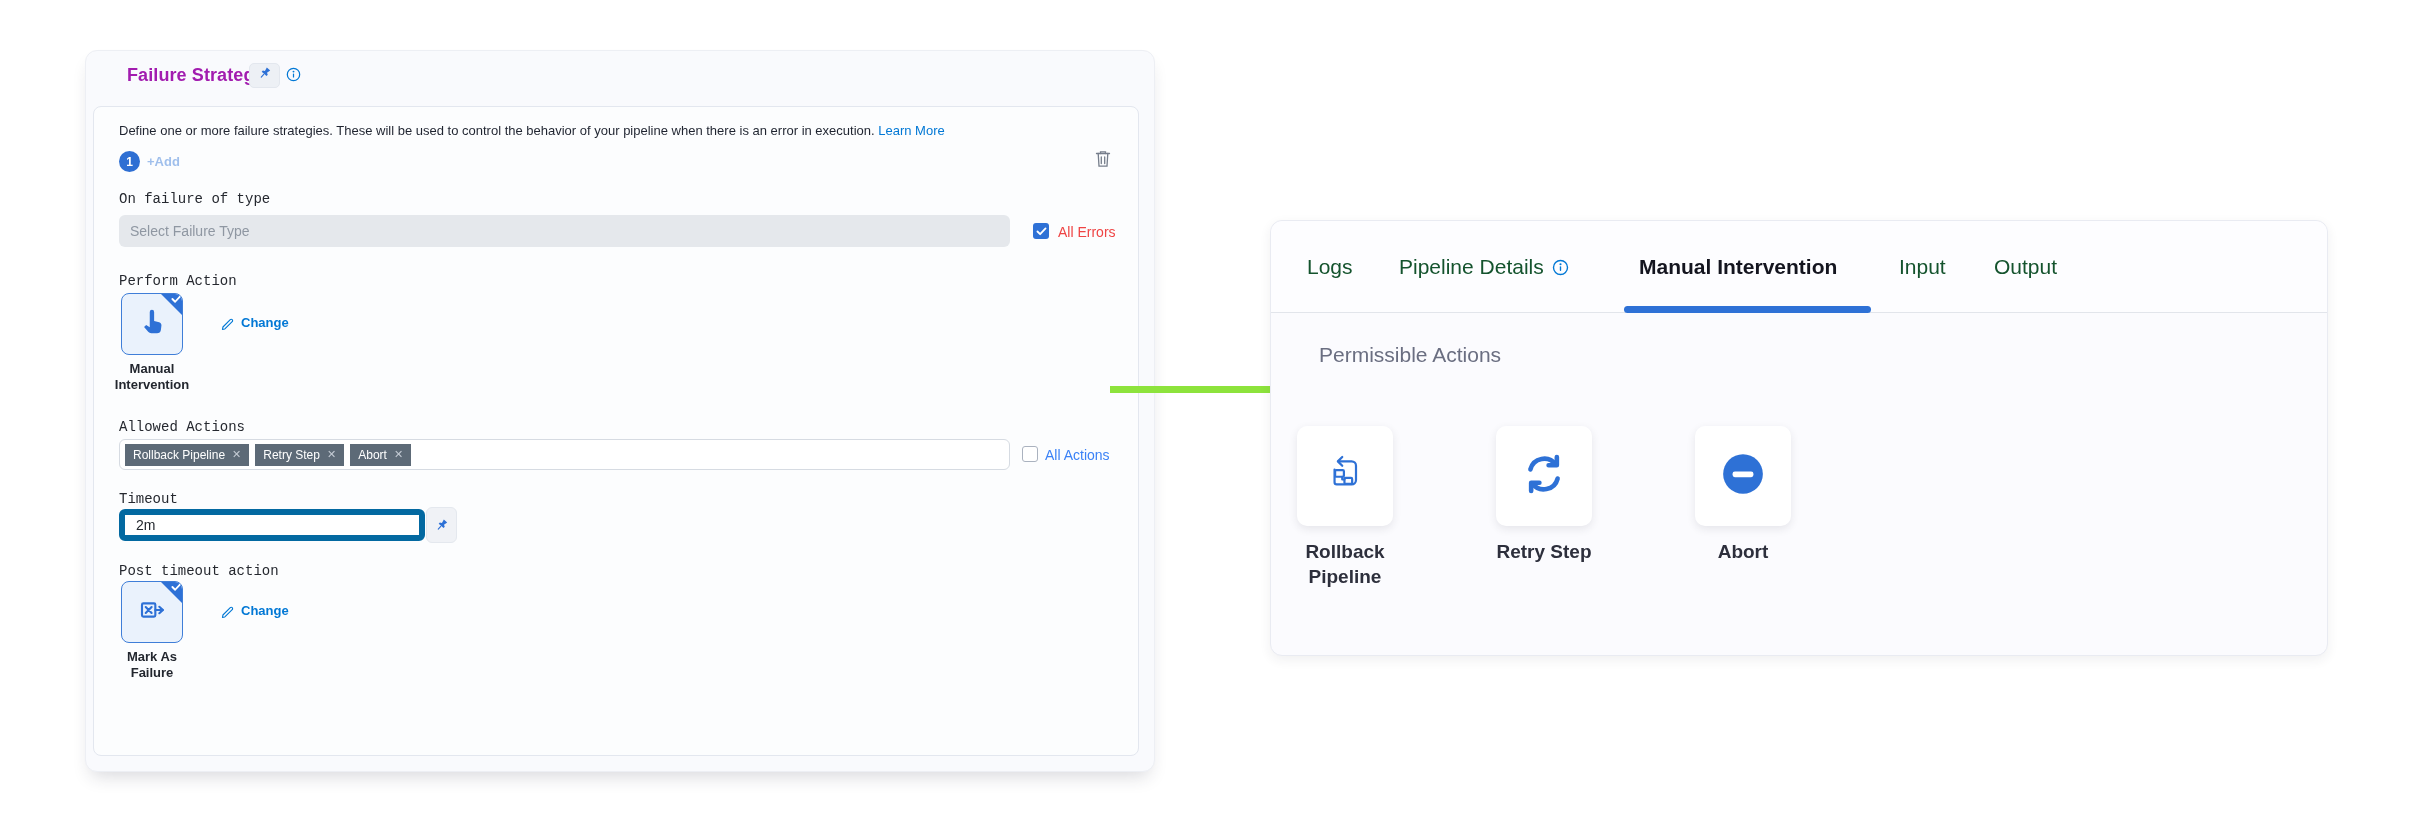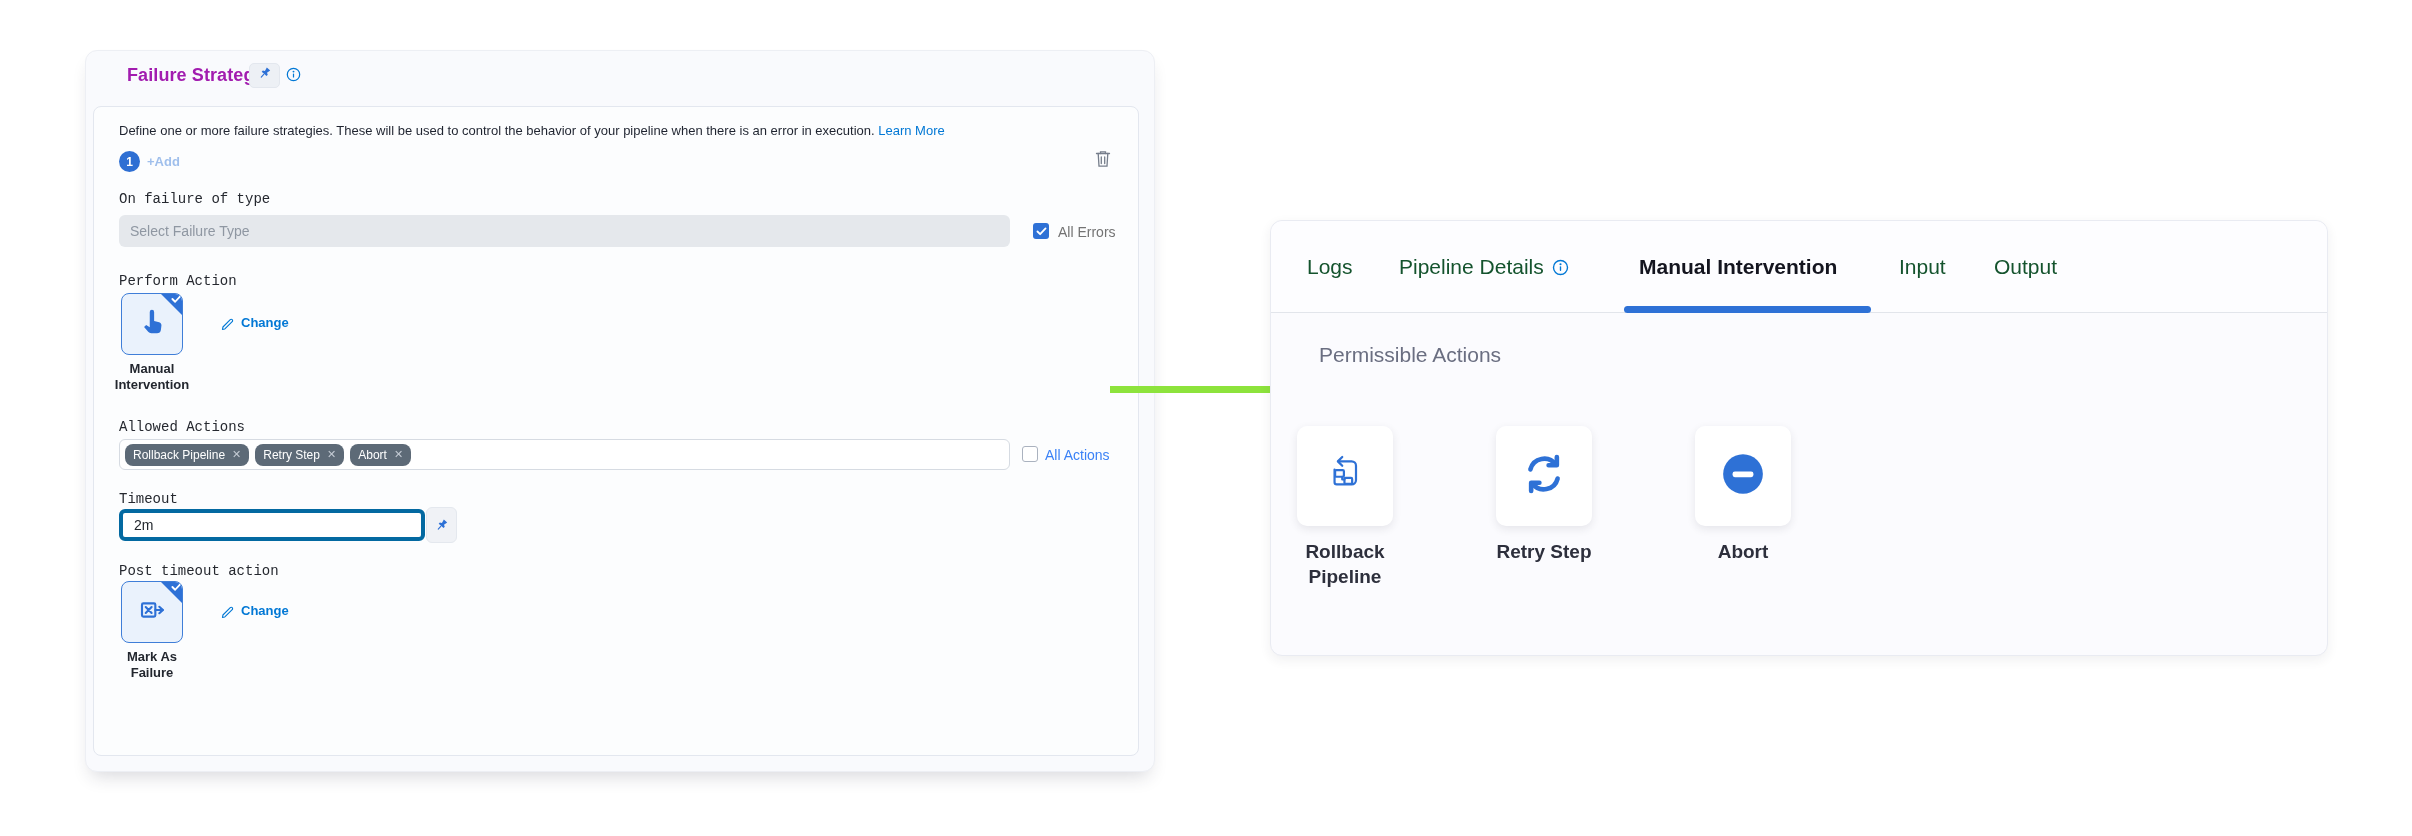--- a/index.html
+++ b/index.html
@@ -36,21 +36,21 @@
 
   .select-input { left:25px; top:108px; width:891px; height:32px; background:#E5E8EC;
                   border:none; border-radius:6px; font-size:14px; color:#8F97A2; padding:0 11px;
                   font-family:"Liberation Sans", sans-serif; }
   .select-input::placeholder { color:#8F97A2; opacity:1; }
 
   .cbx { width:16px; height:16px; border-radius:3px; }
   .cbx.checked { background:#2E71D6; display:flex; align-items:center; justify-content:center; }
   .cbx.unchecked { background:#fff; border:1.5px solid #AAB2BF; }
   .cbx-allerrors { left:939px; top:116px; }
-  .lbl-allerrors { left:964px; top:117px; font-size:14px; color:#737373;text-align:right; }
+  .lbl-allerrors { left:964px; top:117px; font-size:14px; color:#ef4444;text-align:right; }
   .cbx-allactions { left:928px; top:339px; }
   .lbl-allactions { left:951px; top:340px; font-size:14px; color:#3b82f6; }
 
   .action-card { width:62px; height:62px; border-radius:8px; background:#EAF2FC;
                  border:1.5px solid #3F7ED8; overflow:hidden; display:flex; align-items:center; justify-content:center; }
   .mi-card  { left:27px; top:186px; }
   .maf-card { left:27px; top:474px; }
   .card-corner { position:absolute; right:-1px; top:-1px; width:23px; height:23px; background:#2E71D6;
                  clip-path:polygon(0 0,100% 0,100% 100%); border-top-right-radius:6px; }
   .card-corner svg { position:absolute; right:1px; top:1px; }
@@ -59,26 +59,26 @@
   .maf-caption { left:6px; top:542px; }
 
   .change-link { display:flex; align-items:center; gap:6px; }
   .change-1 { left:127px; top:208px; }
   .change-2 { left:127px; top:496px; }
   .change-link span { font-size:13px; font-weight:600; color:#0278D5; }
 
   .tags-input { left:25px; top:332px; width:891px; height:31px; background:#fff;
                 border:1px solid #D6DBE2; border-radius:6px; display:flex; align-items:center;
                 gap:6px; padding:0 5px; }
-  .tag { background:#5D6A77; border-radius:8px; color:#fff; font-size:12px; height:22px;
+  .tag { background:#5D6A77; border-radius:0; color:#fff; font-size:12px; height:22px;
          display:flex; align-items:center; padding:0 8px; gap:7px; }
   .tag .x { color:#C4CBD4; font-size:11px; cursor:pointer; }
 
   .timeout-input { left:25px; top:402px; width:306px; height:32px; background:#fff;
-                   border:4px solid #0369a1; border-radius:6px; font-size:14px; color:#22272D;
+                   border:6px solid #0369a1; border-radius:6px; font-size:14px; color:#22272D;
                    padding:0 11px; font-family:"Liberation Sans", sans-serif; }
   .pin-suffix { left:332px; top:400px; width:31px; height:36px; background:#F0F2F6;
                 border:1px solid #E4E8EE; border-radius:6px; display:flex; align-items:center; justify-content:center; }
 
   
   .arrow-line { left:1110px; top:386px; width:190px; height:7px; background:#8DE33C; }
   .arrow-head { left:1298px; top:371px; width:0; height:0;
                 border-top:18px solid transparent; border-bottom:18px solid transparent;
                 border-left:30px solid #8DE33C; }
 

